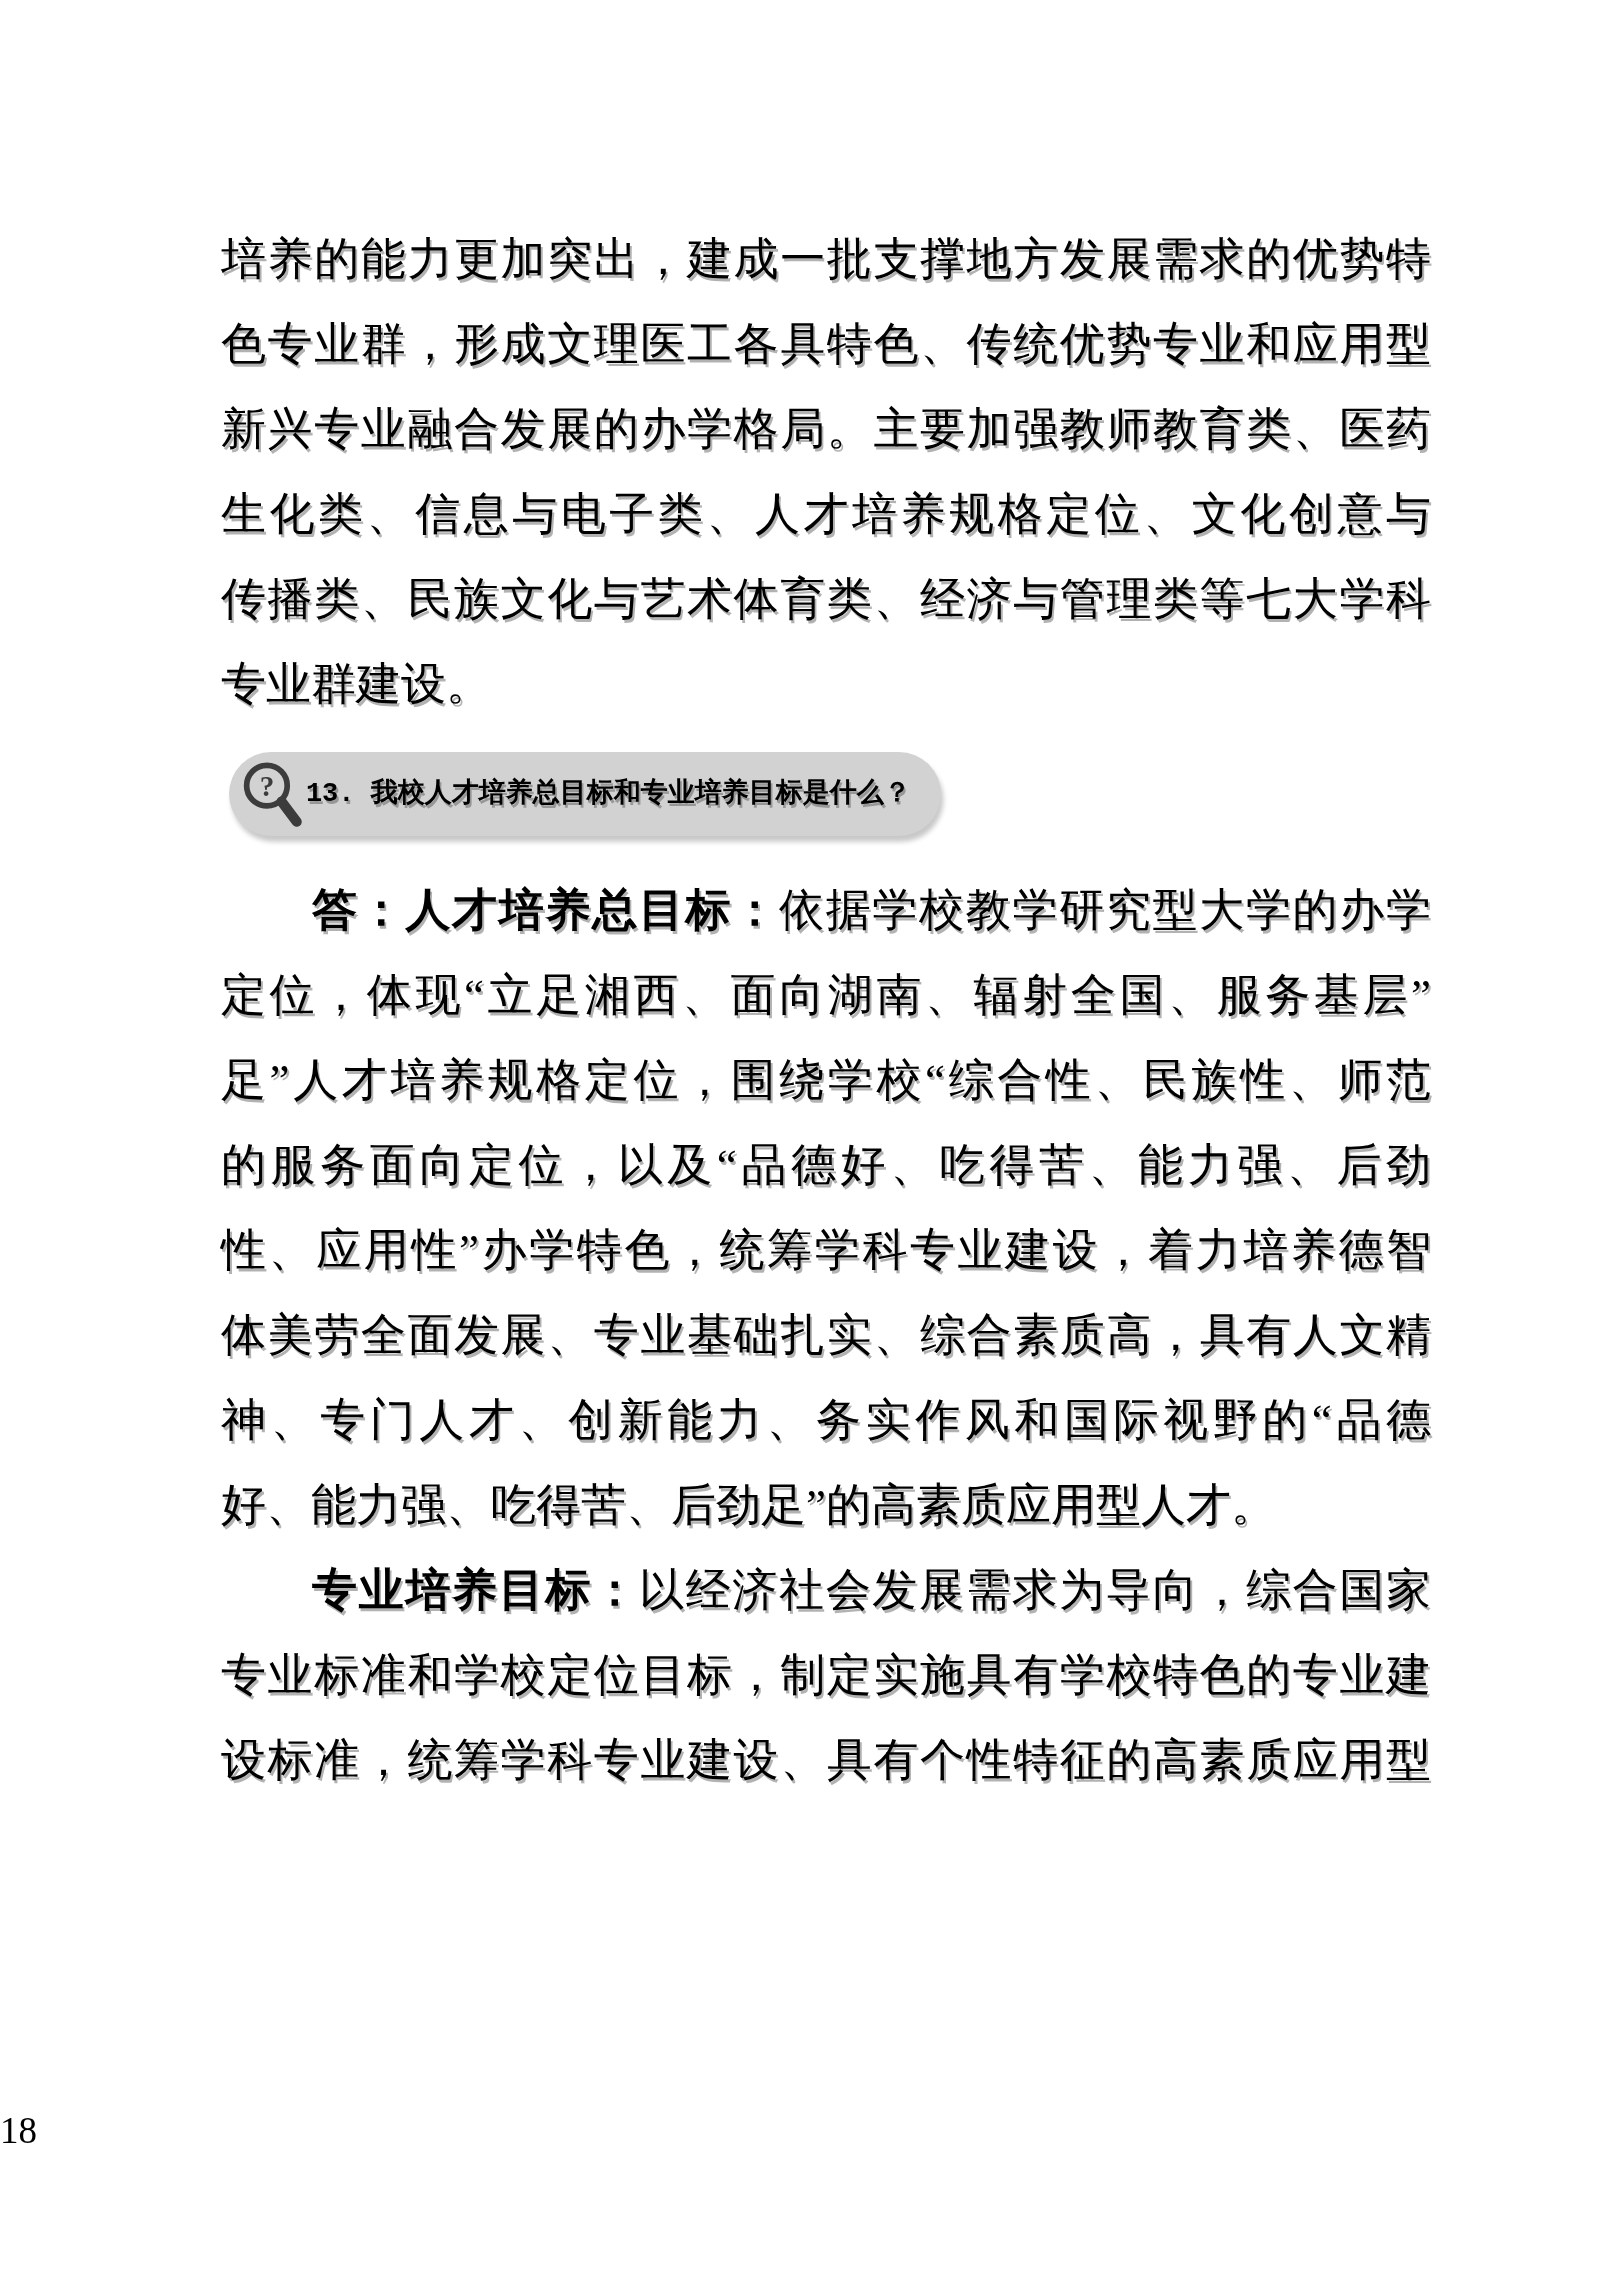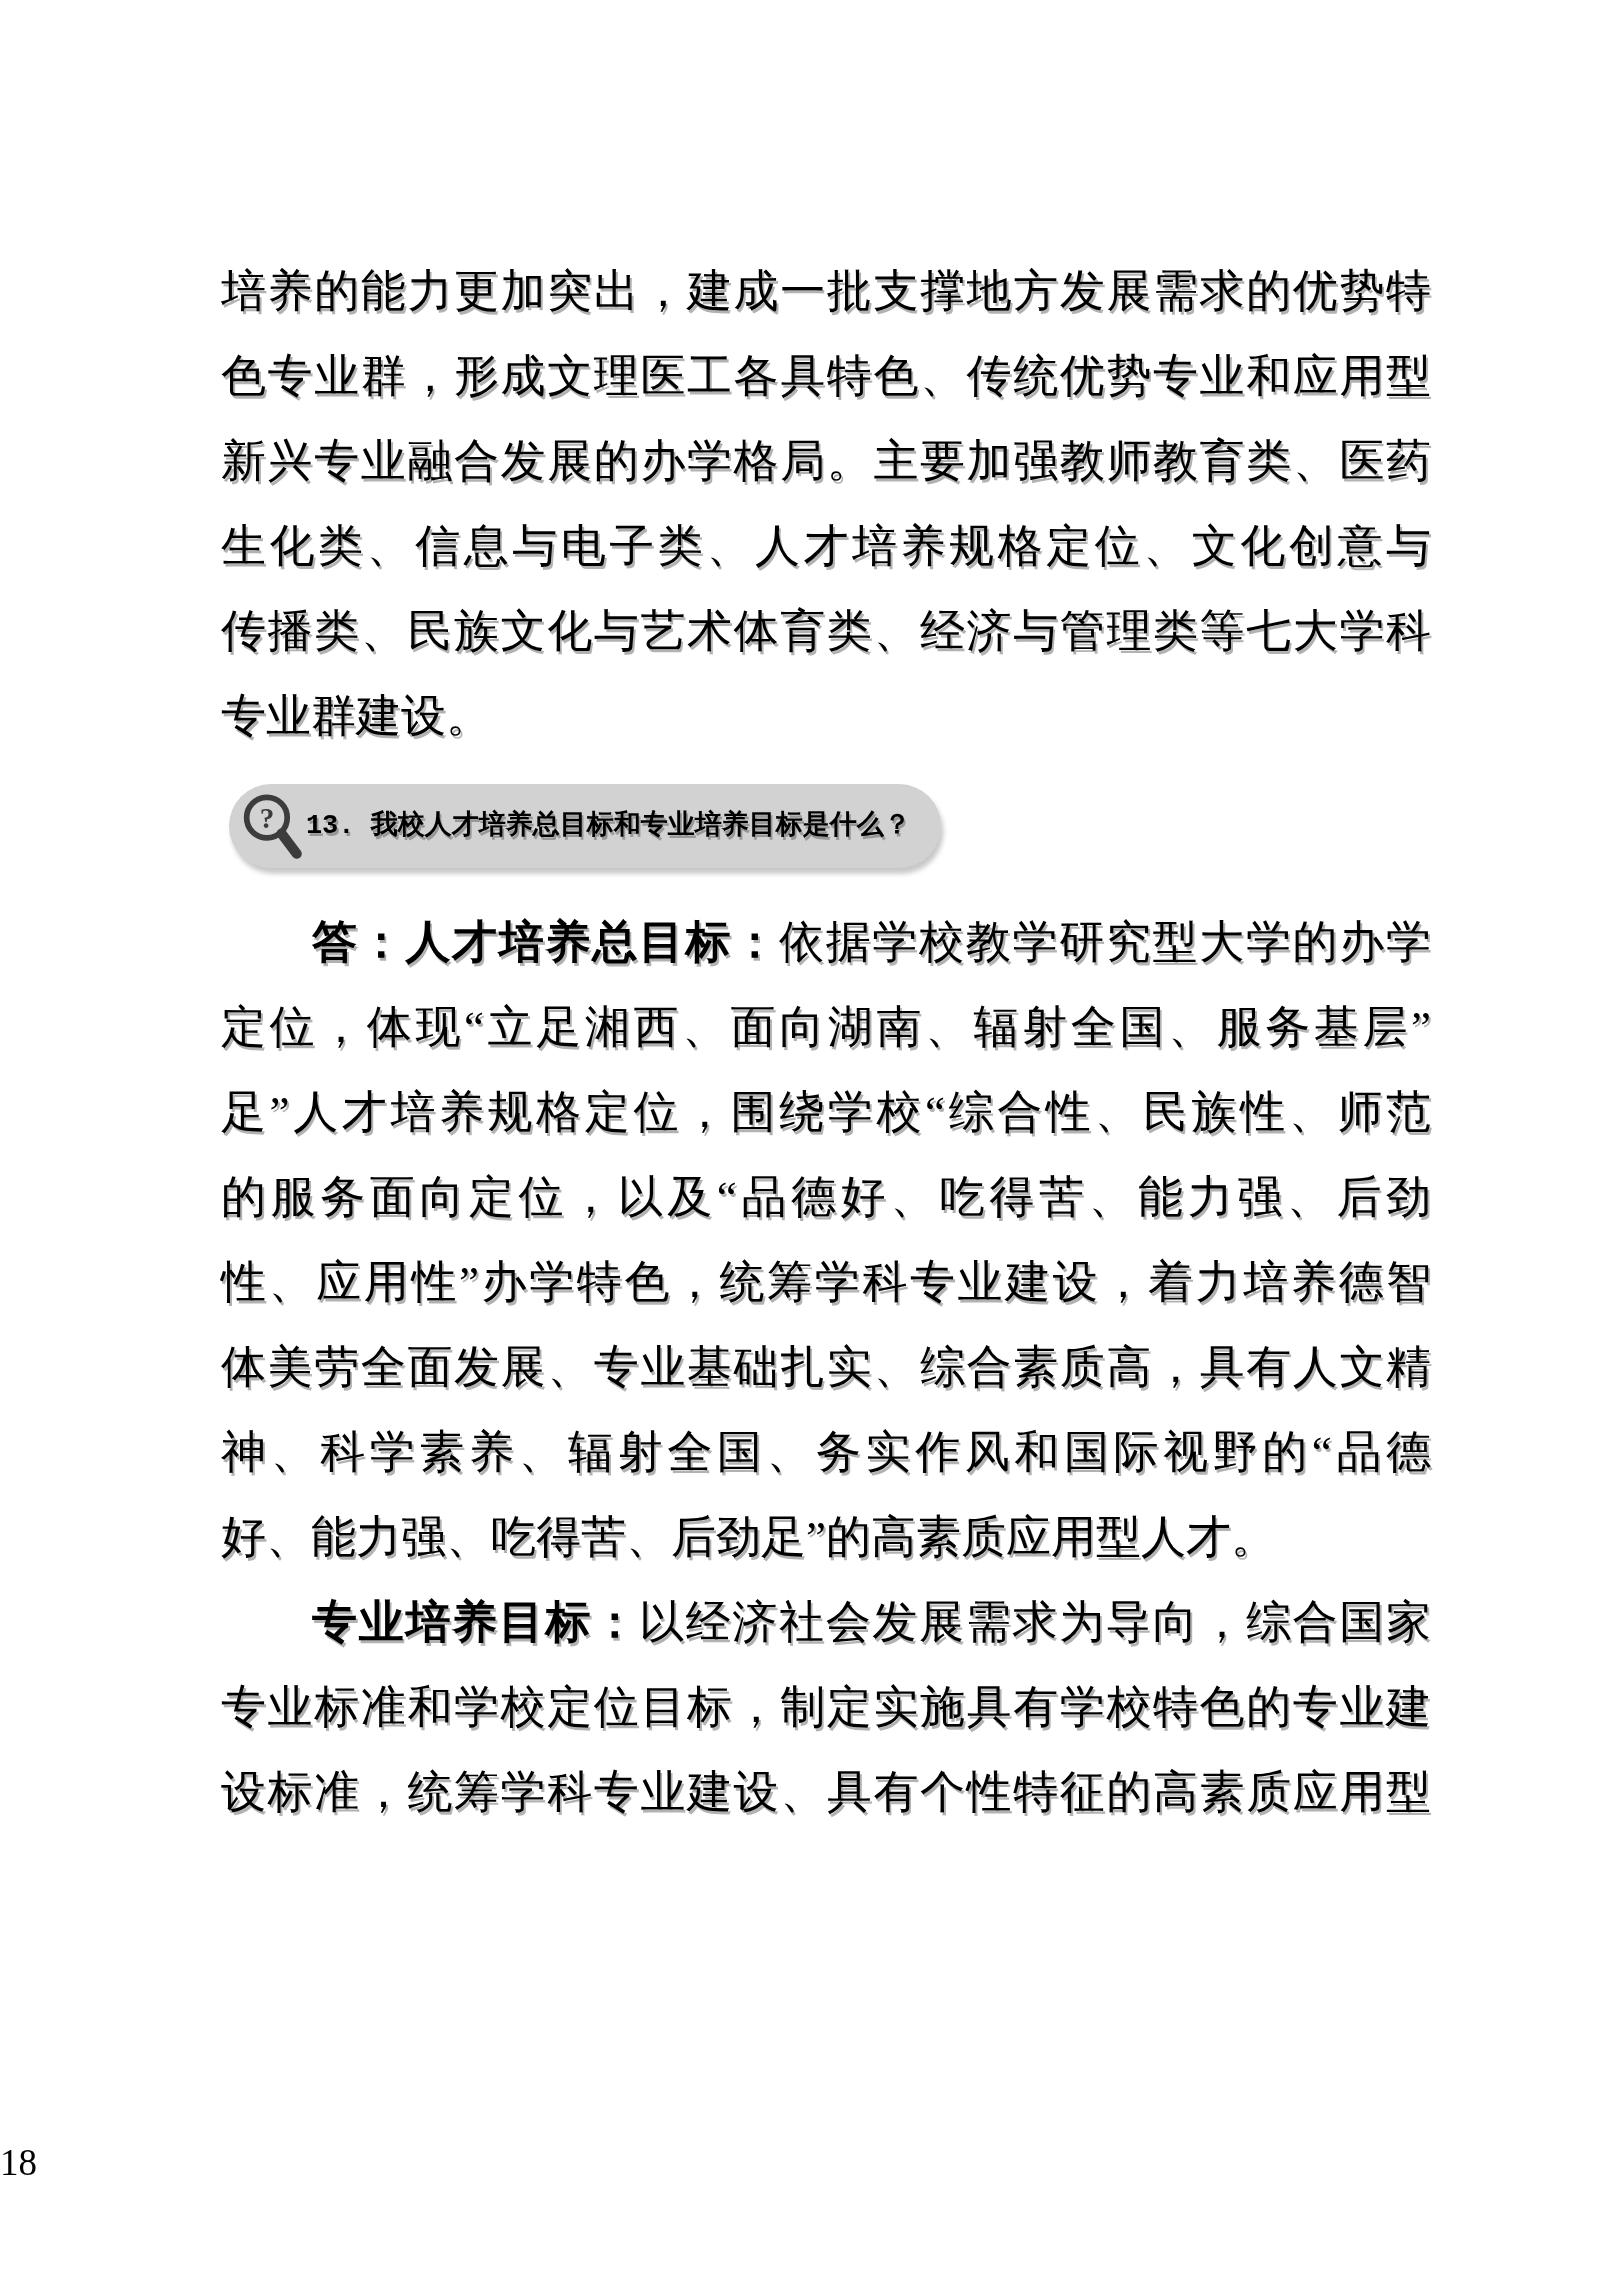--- a/index.html
+++ b/index.html
@@ -11,21 +11,20 @@
     width: 1618px;
     height: 2295px;
     position: relative;
     font-family: "Liberation Serif", "DejaVu Serif", serif;
     color: var(--ink, #000);
   }
   .page {
     position: absolute;
     inset: 0;
     overflow: hidden;
-    margin-top: 32px;
   }
   .content {
     position: absolute;
     left: 221px;
     top: 217px;
     width: 1210px;
   }
   .line {
     font-size: 45px;
     line-height: 85px;
@@ -107,21 +106,21 @@
       <span class="pill-label">13. 我校人才培养总目标和专业培养目标是什么？</span>
     </div>
 
     <section>
         <div class="line indent"><span class="bold">答：人才培养总目标：</span><span>依据学校教学研究型大学的办学</span></div>
         <div class="line"><span>定位，体现“立足湘西、面向湖南、辐射全国、服务基层”</span></div>
         <div class="line"><span>足”人才培养规格定位，围绕学校“综合性、民族性、师范</span></div>
         <div class="line"><span>的服务面向定位，以及“品德好、吃得苦、能力强、后劲</span></div>
         <div class="line"><span>性、应用性”办学特色，统筹学科专业建设，着力培养德智</span></div>
         <div class="line"><span>体美劳全面发展、专业基础扎实、综合素质高，具有人文精</span></div>
-        <div class="line"><span>神、科学素养、辐射全国、务实作风和国际视野的“品德</span></div>
+        <div class="line"><span>神、专门人才、创新能力、务实作风和国际视野的“品德</span></div>
         <div class="line last"><span>好、能力强、吃得苦、后劲足”的高素质应用型人才。</span></div>
       </section>
 
     <section>
         <div class="line indent"><span class="bold">专业培养目标：</span><span>以经济社会发展需求为导向，综合国家</span></div>
         <div class="line"><span>专业标准和学校定位目标，制定实施具有学校特色的专业建</span></div>
         <div class="line"><span>设标准，统筹学科专业建设、具有个性特征的高素质应用型</span></div>
       </section>
 
   </main>

